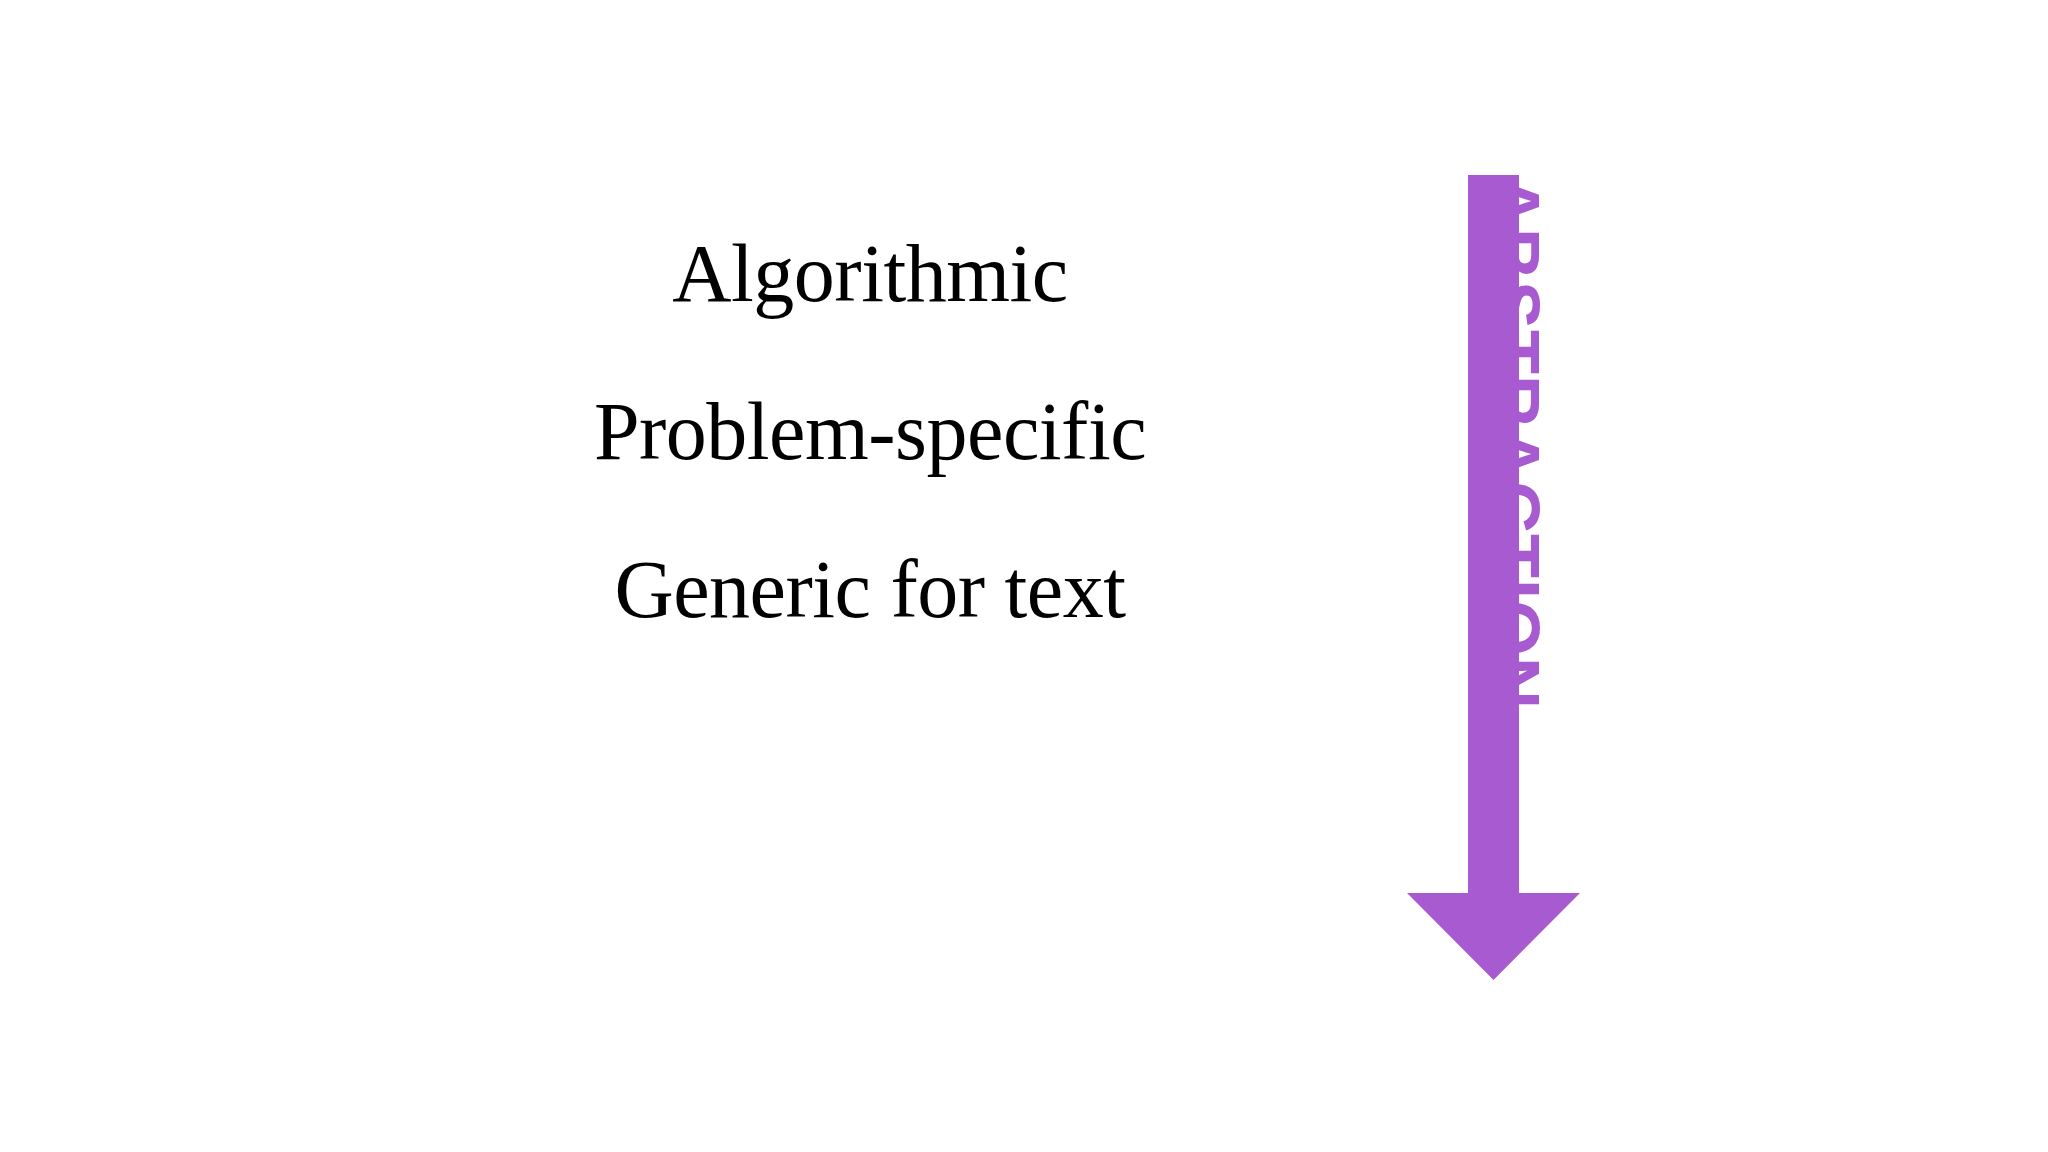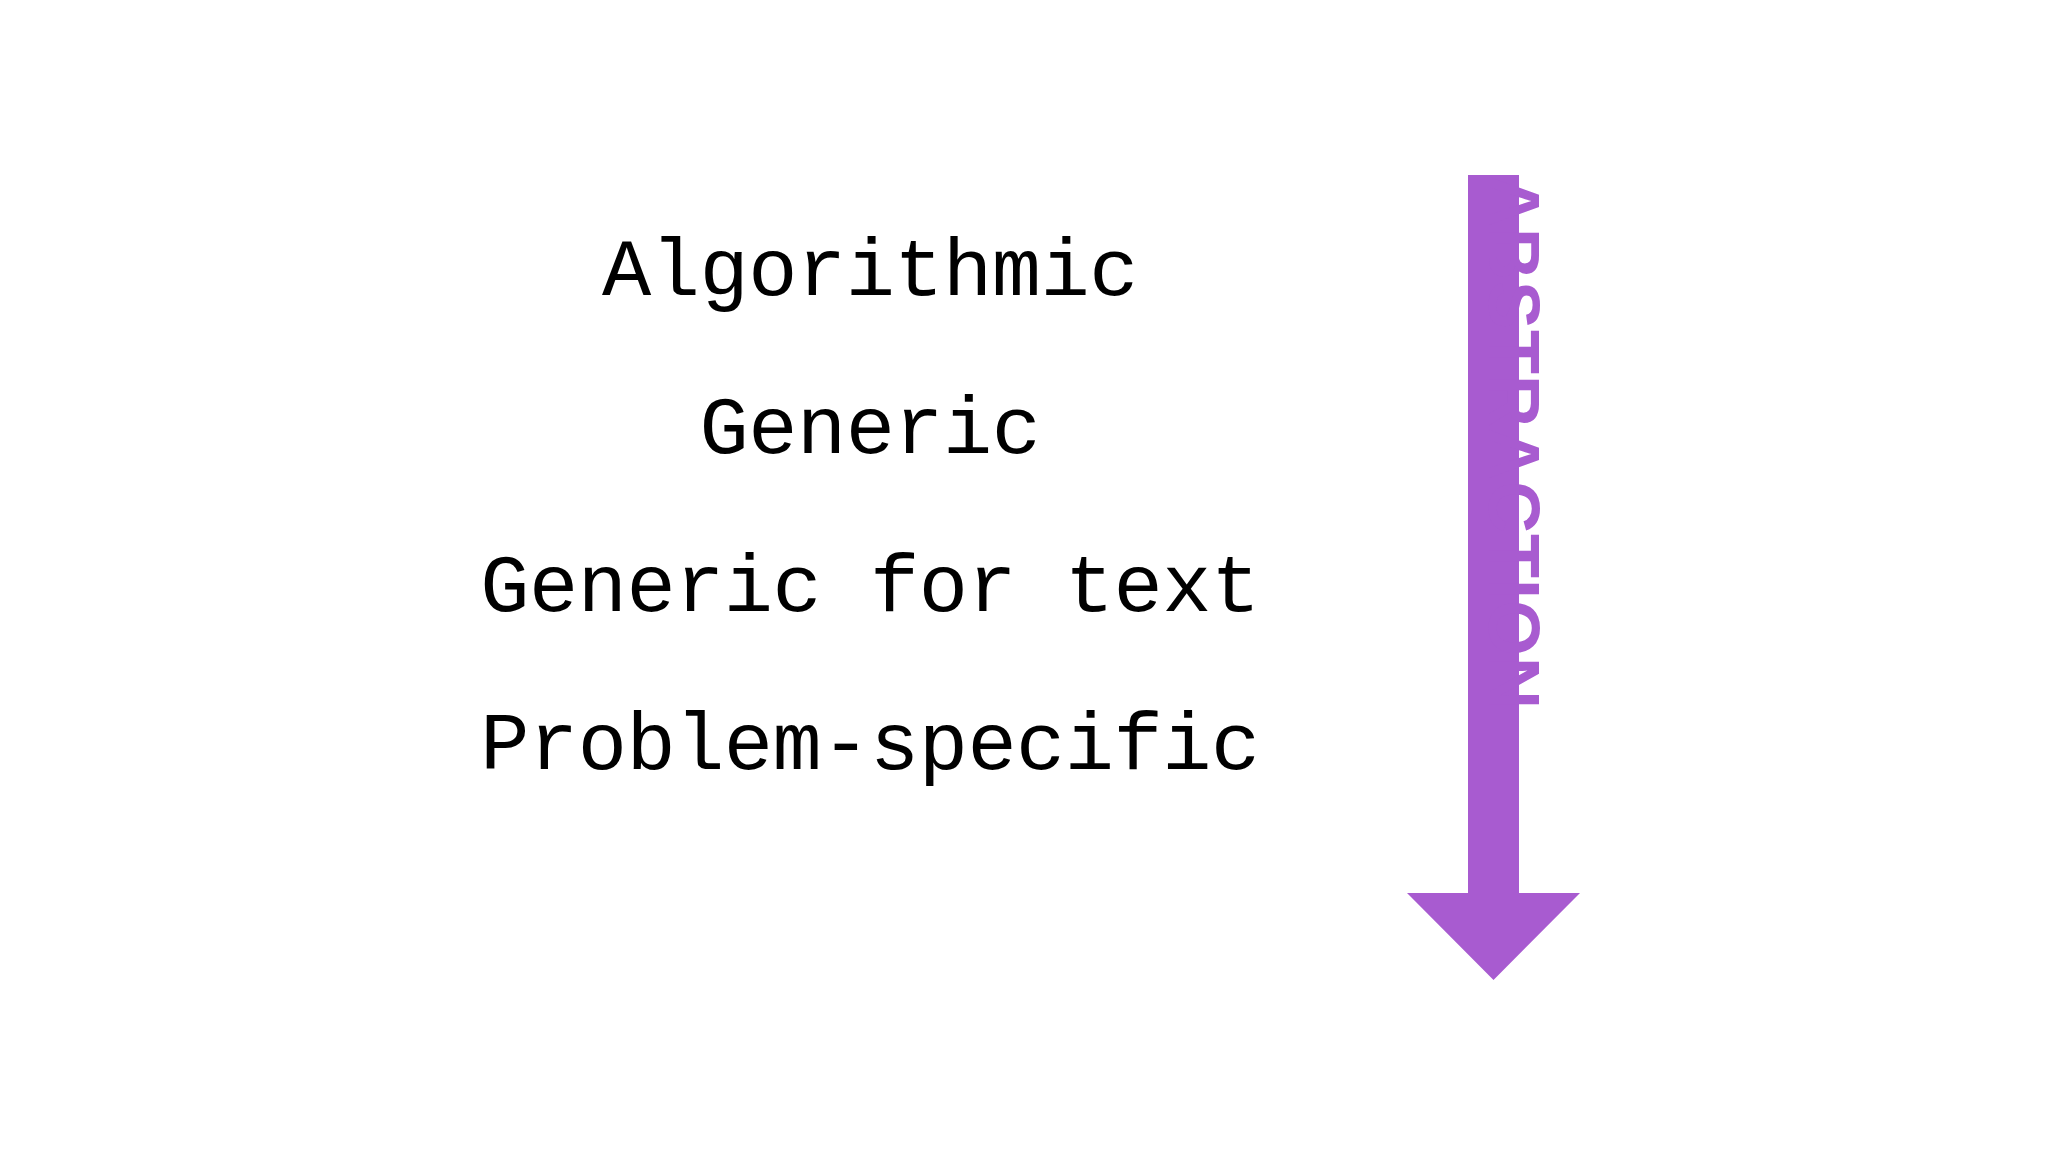--- a/index.html
+++ b/index.html
@@ -27,21 +27,21 @@
     display: flex;
     flex-direction: column;
     align-items: center;
   }
 
   .hierarchy-item {
     display: block;
     width: 100%;
     text-align: center;
     color: #000000;
-    font-family: Liberation Mono, monospace;
+    font-family: Liberation Serif, serif;
     font-size: 82px;
     line-height: 158px;
     font-weight: 400;
     letter-spacing: -0.5px;
     white-space: nowrap;
   }
 
   .hierarchy-item.is-emphasis {
     font-weight: 700;
     letter-spacing: -1px;
@@ -83,23 +83,22 @@
     text-align: left;
   }
 </style>
 </head>
 <body>
 
 <div id="slide">
 
   <div id="hierarchy-list">
     <span class="hierarchy-item">Algorithmic</span>
-    <span class="hierarchy-item">Generic</span>
+    <span class="hierarchy-item">Problem-specific</span>
     <span class="hierarchy-item">Generic for text</span>
-    <span class="hierarchy-item">Problem-specific</span>
   </div>
 
   <div id="abstraction-arrow-group">
 
     <svg id="abstraction-arrow-icon" viewBox="0 0 185 810" preserveAspectRatio="none">
       <polygon points="68,0 119,0 119,718 180,718 93.5,805 7,718 68,718" fill="#a85bd0"></polygon>
     </svg>
 
     <span id="abstraction-label">ABSTRACTION</span>
 

